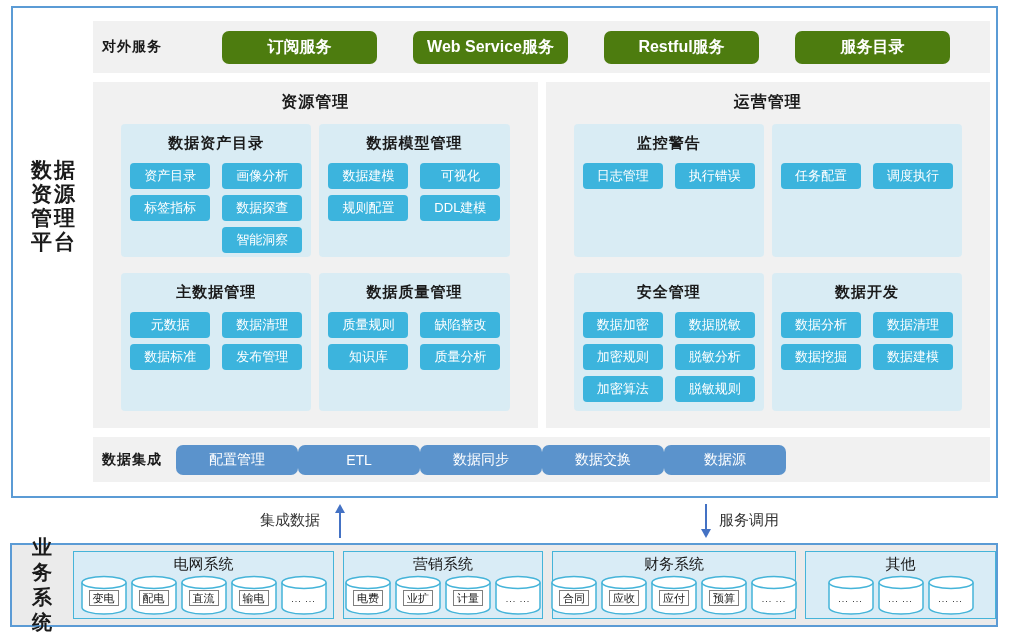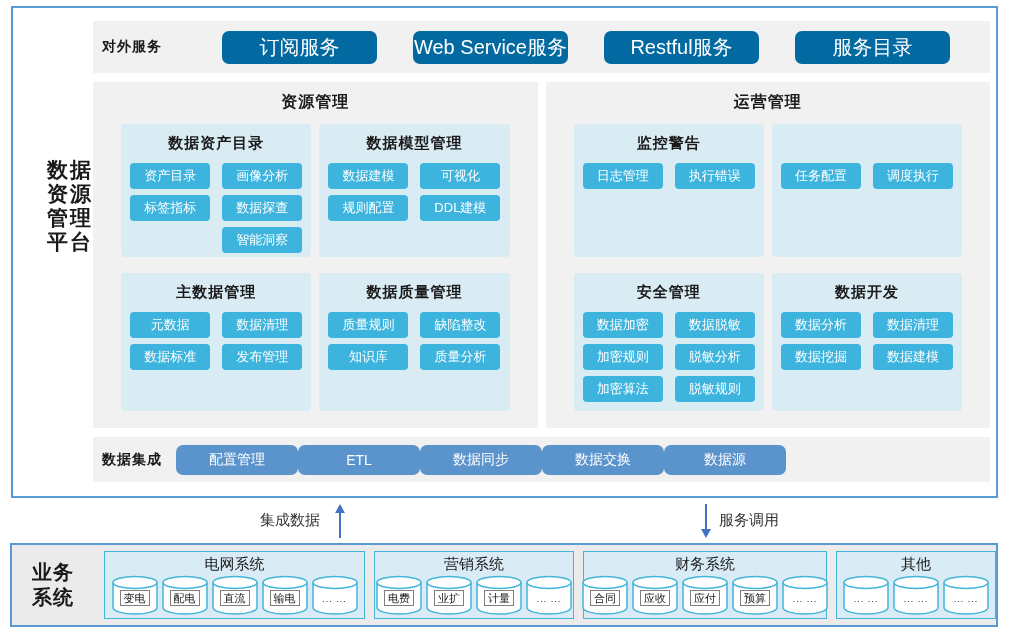--- a/index.html
+++ b/index.html
@@ -3,33 +3,33 @@
 <meta charset="utf-8">
 <style>
   * { margin:0; padding:0; box-sizing:border-box; }
   html,body { width:1010px; height:633px; background:#ffffff;
     font-family:"Liberation Sans","DejaVu Sans",sans-serif; color:#1a1a1a; }
   body { position:relative; overflow:hidden; }
 
   
   .platform-box { position:absolute; left:11px; top:6px; width:987px; height:492px;
     border:2px solid #5B9BD5; background:#fff; }
-  .side-title { position:absolute; left:34px; top:150px; width:58px;
+  .side-title { position:absolute; left:18px; top:150px; width:58px;
     font-size:21px; font-weight:bold; line-height:24px; letter-spacing:2px; }
   .side-title span { display:block; }
 
   .content { position:absolute; left:80px; top:13px; width:897px; }
 
   
   .strip { background:#F1F1F1; display:flex; align-items:center; }
   .services-strip { height:52px; }
   .strip-label { font-size:14px; font-weight:bold; letter-spacing:1px; margin-left:9px; white-space:nowrap; }
   .services-buttons { flex:1; display:flex; justify-content:space-between; margin:0 40px 0 60px; }
-  .btn-big { width:155px; height:33px; background:#0369a1; color:#fff; font-size:20px;
-    border-radius:7px; display:flex; align-items:center; justify-content:center; white-space:nowrap; }
+  .btn-big { width:155px; height:33px; background:#4d7c0f; color:#fff; font-size:16px;
+    border-radius:7px; display:flex; align-items:center; justify-content:center; white-space:nowrap;font-weight:bold; }
 
   
   .panels-row { display:flex; gap:8px; margin-top:9px; }
   .panel { flex:1; background:#F1F1F1; height:346px; padding-top:10px; }
   .panel-title { text-align:center; font-size:16px; font-weight:bold; height:20px; letter-spacing:1px; }
   .groups { display:grid; grid-template-columns:1fr 1fr; grid-template-rows:133px 138px;
     gap:16px 8px; padding:12px 28px 0; }
   .group { background:#D9ECF4; border-radius:4px; padding-top:10px; }
   .group-title { text-align:center; font-size:15px; font-weight:bold; min-height:21px;
     margin-bottom:8px; letter-spacing:1px; }
@@ -58,21 +58,21 @@
     border-left:5px solid transparent; border-right:5px solid transparent;
     border-top:9px solid #4472C4; }
 
   
   .business-box { position:absolute; left:10px; top:543px; width:988px; height:84px;
     background:#EBEBEB; border:2px solid #5B9BD5; display:flex; align-items:center; padding-left:20px; }
   .biz-title { width:60px; font-size:20px; font-weight:bold; line-height:25px; letter-spacing:1px; }
   .biz-title span { display:block; }
   .systems { display:flex; gap:9px; margin-left:13px; align-items:center; }
   .system { background:#D9ECF6; border:1px solid #45B4D9; height:68px; padding-top:3px; }
-  .sys-0 { width:261px; } .sys-1 { width:200px; } .sys-2 { width:244px; } .sys-3 { width:160px; }
+  .sys-0 { width:261px; } .sys-1 { width:200px; } .sys-2 { width:244px; } .sys-3 { width:191px; }
   .system-title { text-align:center; font-size:15px; }
   .cyls { display:flex; justify-content:center; gap:4px; margin-top:1px; }
   .cyl { position:relative; width:46px; height:40px; }
   .src-label { position:absolute; left:50%; transform:translateX(-50%); top:15px;
     font-size:11px; white-space:nowrap; background:#fff; line-height:14px; }
   .boxed { border:1px solid #7f7f7f; padding:0 3px; }
   .dots { font-size:9px; top:17px; letter-spacing:1px; }
 </style>
 </head>
 <body>

